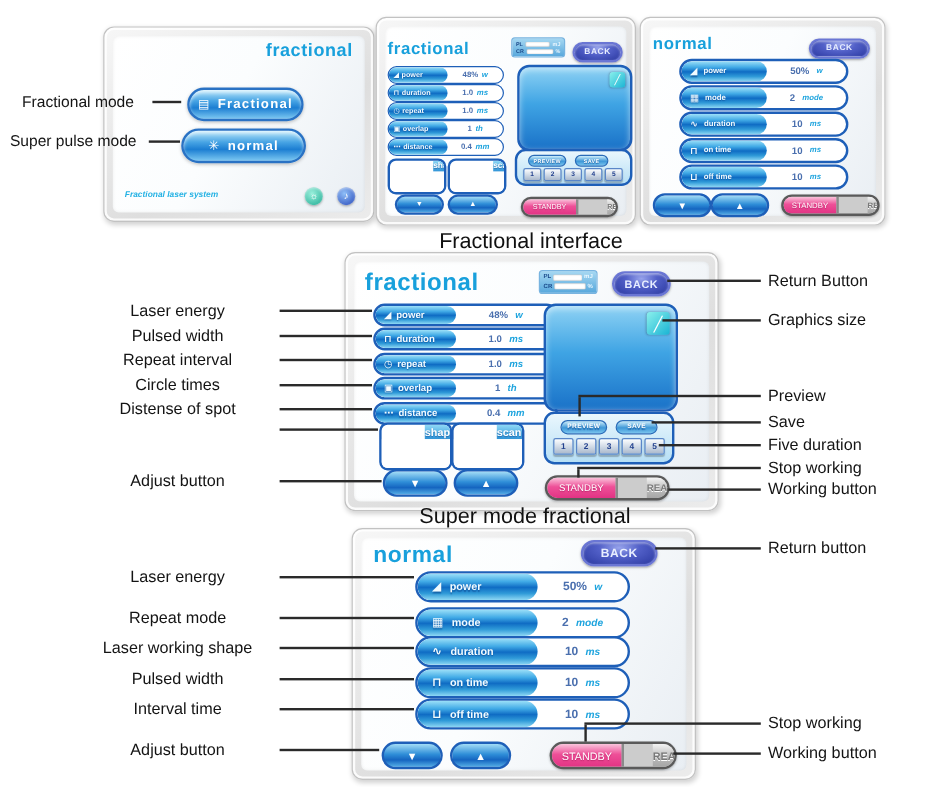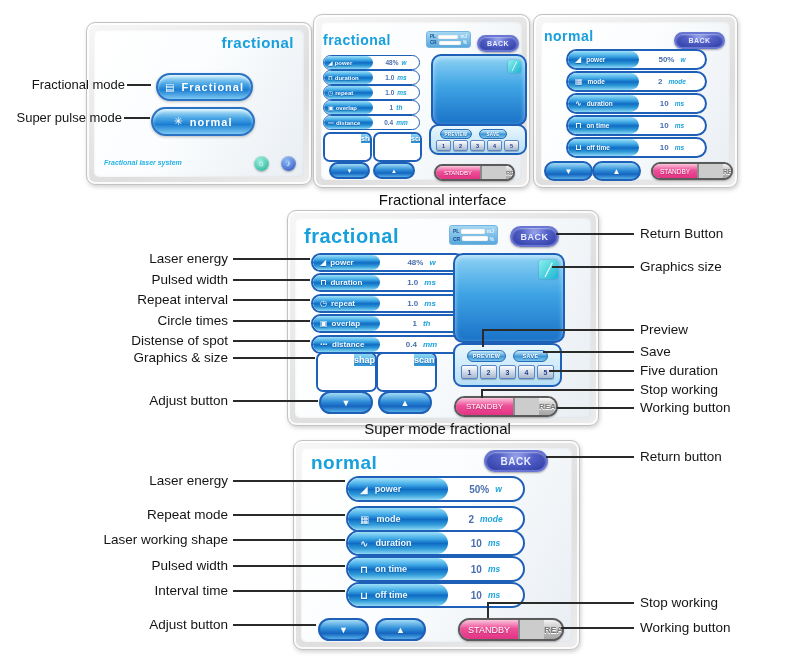--- a/index.html
+++ b/index.html
@@ -27,24 +27,24 @@
   .sb{display:flex;align-items:center;justify-content:center;background:linear-gradient(180deg,#fac4dc 0%,#ee5098 45%,#e23384 100%);color:#fff;font-weight:normal;border-right:2px solid #8a8a8a;text-shadow:0 1px 1px rgba(150,20,80,.6);flex:0 0 auto;}
   .rd{flex:1;display:flex;align-items:center;justify-content:center;background:linear-gradient(180deg,#f4f4f4 0%,#bcbcbc 55%,#a6a6a6 100%);color:#787878;font-weight:bold;text-shadow:0 1px 0 #fff;margin-left:24px;}
   .arrow{position:absolute;display:flex;align-items:center;justify-content:center;border-radius:999px;background:linear-gradient(180deg,#a2dcf6 0%,#2f8ed8 45%,#1565c0 70%,#54aee6 100%);border:2px solid #1e5fb8;color:#fff;}
   .tool{position:absolute;border:2px solid #1e5fb8;border-radius:7px;background:#fff;overflow:hidden;display:flex;flex-direction:column;}
   .tool-h{background:linear-gradient(180deg,#8ed8f6,#2f94d8);color:#fff;font-weight:bold;text-align:center;text-shadow:0 1px 1px rgba(10,70,140,.6);padding:1px 0;margin-left:36px;}
   .tool-b{flex:1;background:#fff;}
   .bigbtn{position:absolute;display:flex;align-items:center;justify-content:center;gap:6px;border-radius:999px;border:2px solid #2a72c4;background:linear-gradient(180deg,#bce8fb 0%,#47a4e4 38%,#1c7ed2 62%,#7cc8f2 100%);color:#fff;font-weight:bold;letter-spacing:1px;box-shadow:0 1px 3px rgba(0,0,0,.25), inset 0 2px 3px rgba(255,255,255,.6);}
   .badge{position:absolute;border-radius:50%;display:flex;align-items:center;justify-content:center;color:#fff;box-shadow:0 1px 2px rgba(0,0,0,.3), inset 0 1px 2px rgba(255,255,255,.5);}
   .footer-note{position:absolute;color:#25b2e4;font-style:italic;font-weight:bold;white-space:nowrap;}
   .clabel{position:absolute;color:#141414;font-size:13.5px;white-space:nowrap;}
-  .clabel.r{text-align:right;}
+  .clabel.r{text-align:center;}
   .cline{position:absolute;height:2px;background:#2a2a2a;}
   .cvline{position:absolute;width:2px;background:#2a2a2a;}
-  .caption{position:absolute;color:#111;font-size:15px;text-align:center;white-space:nowrap;}
+  .caption{position:absolute;color:#111;font-size:18px;text-align:center;white-space:nowrap;}
 </style>
 </head>
 <body>
 
 <div id="stage">
 
   <div class="panel" style="left:86px;top:22px;width:224px;height:161px;">
     <div class="inner"></div>
     <div class="ui-title" style="right:17px;top:11px;font-size:15px;">fractional</div>
     <div class="bigbtn" style="left:69px;top:50px;width:93px;height:24px;font-size:11px;">
@@ -347,21 +347,20 @@
   <div class="clabel r" style="left:68px;top:251px;width:160px;">Laser energy</div>
   <div class="cline" style="left:233px;top:258px;width:77px;"></div>
   <div class="clabel r" style="left:68px;top:272px;width:160px;">Pulsed width</div>
   <div class="cline" style="left:233px;top:279px;width:77px;"></div>
   <div class="clabel r" style="left:68px;top:292px;width:160px;">Repeat interval</div>
   <div class="cline" style="left:233px;top:299px;width:77px;"></div>
   <div class="clabel r" style="left:68px;top:313px;width:160px;">Circle times</div>
   <div class="cline" style="left:233px;top:320px;width:77px;"></div>
   <div class="clabel r" style="left:68px;top:333px;width:160px;">Distense of spot</div>
   <div class="cline" style="left:233px;top:340px;width:77px;"></div>
-  <div class="clabel r" style="left:68px;top:350px;width:160px;">Graphics &amp; size</div>
   <div class="cline" style="left:233px;top:357px;width:82px;"></div>
   <div class="clabel r" style="left:68px;top:393px;width:160px;">Adjust button</div>
   <div class="cline" style="left:233px;top:400px;width:85px;"></div>
 
   <div class="clabel" style="left:640px;top:226px;">Return Button</div>
   <div class="cline" style="left:556px;top:233px;width:78px;"></div>
   <div class="clabel" style="left:640px;top:259px;">Graphics size</div>
   <div class="cline" style="left:552px;top:266px;width:82px;"></div>
   <div class="clabel" style="left:640px;top:322px;">Preview</div>
   <div class="cline" style="left:482px;top:329px;width:152px;"></div>

